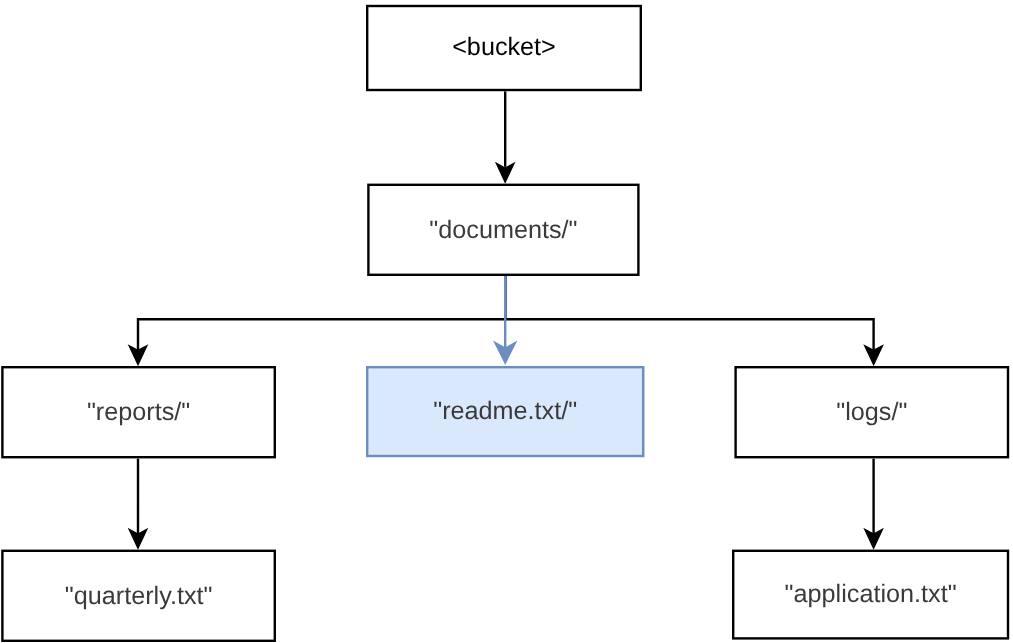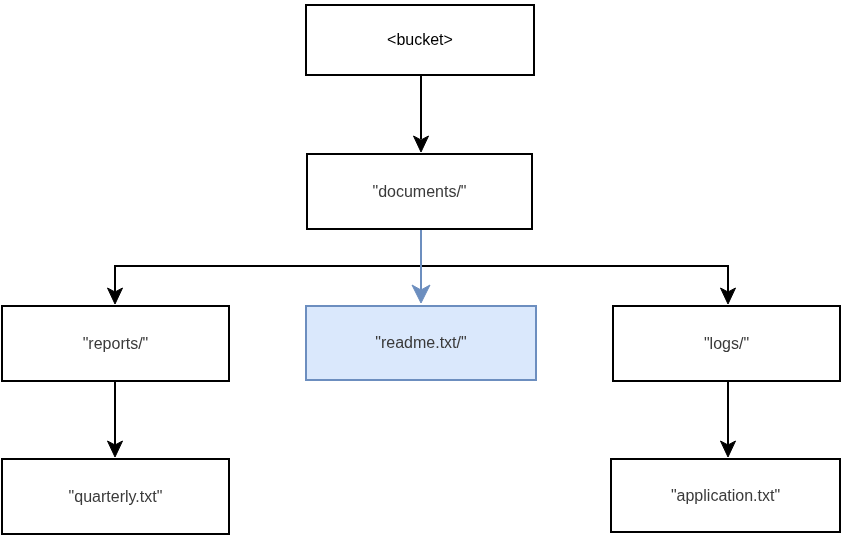--- a/index.html
+++ b/index.html
@@ -25,21 +25,21 @@
   }
   .node {
     position: absolute;
     z-index: 1;
     box-sizing: border-box;
     background: #ffffff;
     border: 2px solid #000000;
     display: flex;
     align-items: center;
     justify-content: center;
-    font-size: 16px;
+    font-size: 21px;
     color: #3a3a3a;
     white-space: nowrap;
   }
   .node.highlight {
     background: #dae8fc;
     border: 2px solid #6c8ebf;
   }
   #n-bucket      { left: 305px; top: 4px;   width: 230px; height: 72px; color:#000000; }
   #n-documents   { left: 306px; top: 153px; width: 227px; height: 77px; }
   #n-reports     { left: 1px;   top: 305px; width: 229px; height: 77px; }

